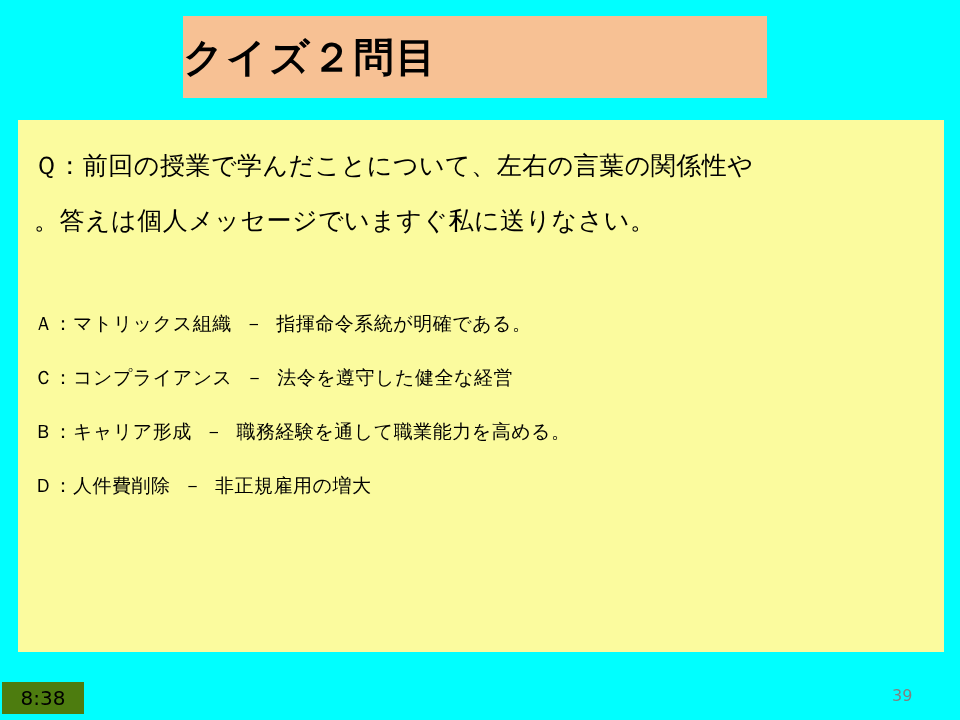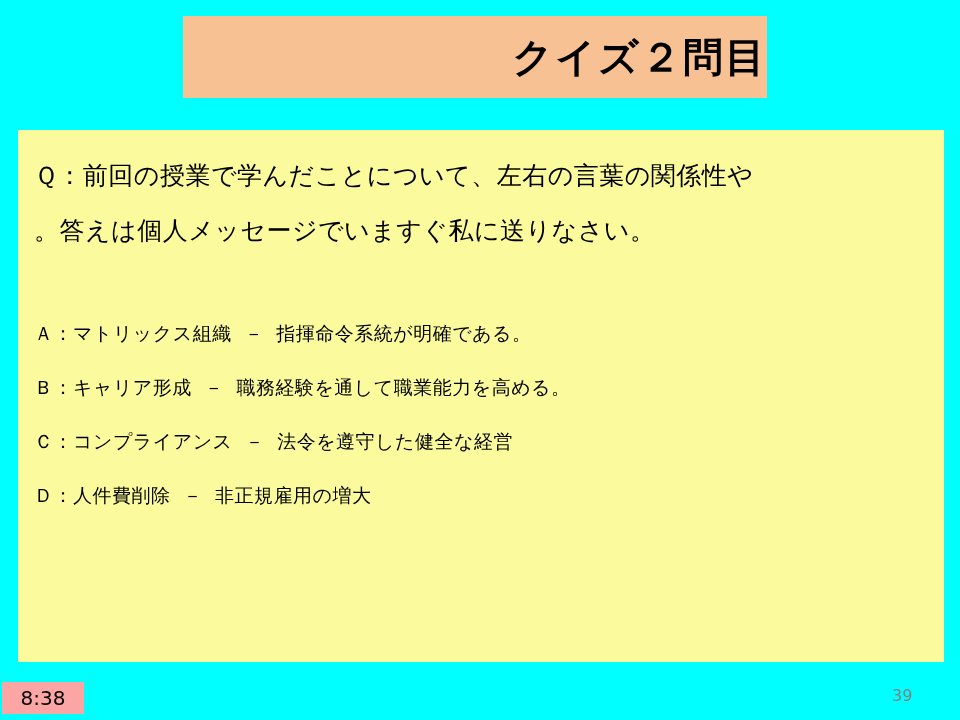--- a/index.html
+++ b/index.html
@@ -27,37 +27,37 @@
   
   #title-banner {
     position: absolute;
     left: 183px;
     top: 16px;
     width: 584px;
     height: 82px;
     background: #f7c194;
     display: flex;
     align-items: center;
-    justify-content: flex-end;
+    justify-content: flex-start;
     box-sizing: border-box;
   }
   #title-text {
     font-size: 40px;
     font-weight: bold;
     color: #000000;
     letter-spacing: 2px;
     line-height: 1;
     white-space: nowrap;
   }
 
   
   #content-box {
     position: absolute;
     left: 18px;
-    top: 130px;
+    top: 120px;
     width: 926px;
     height: 532px;
     background: #fbfb9e;
     box-sizing: border-box;
     padding: 18px 16px 0 16px;
   }
 
   .question-block {
     margin: 0;
   }
@@ -86,21 +86,21 @@
     padding: 0 6px;
   }
 
   
   #time-badge {
     position: absolute;
     left: 2px;
     top: 682px;
     width: 82px;
     height: 32px;
-    background: #fca5a5;
+    background: #4d7c0f;
     display: flex;
     align-items: center;
     justify-content: center;
   }
   #time-text {
     font-size: 20px;
     color: #000000;
     line-height: 1;
   }
 
@@ -131,29 +131,29 @@
 
     <div class="spacer-line"></div>
 
     <div class="option-line">
       <span>Ａ：マトリックス組織</span>
       <span class="opt-sep">－</span>
       <span>指揮命令系統が明確である。</span>
     </div>
 
     <div class="option-line">
+      <span>Ｃ：コンプライアンス</span>
+      <span class="opt-sep">－</span>
+      <span>法令を遵守した健全な経営</span>
+    </div>
+
+    <div class="option-line">
       <span>Ｂ：キャリア形成</span>
       <span class="opt-sep">－</span>
       <span>職務経験を通して職業能力を高める。</span>
-    </div>
-
-    <div class="option-line">
-      <span>Ｃ：コンプライアンス</span>
-      <span class="opt-sep">－</span>
-      <span>法令を遵守した健全な経営</span>
     </div>
 
     <div class="option-line">
       <span>Ｄ：人件費削除</span>
       <span class="opt-sep">－</span>
       <span>非正規雇用の増大</span>
     </div>
 
   </div>
 

